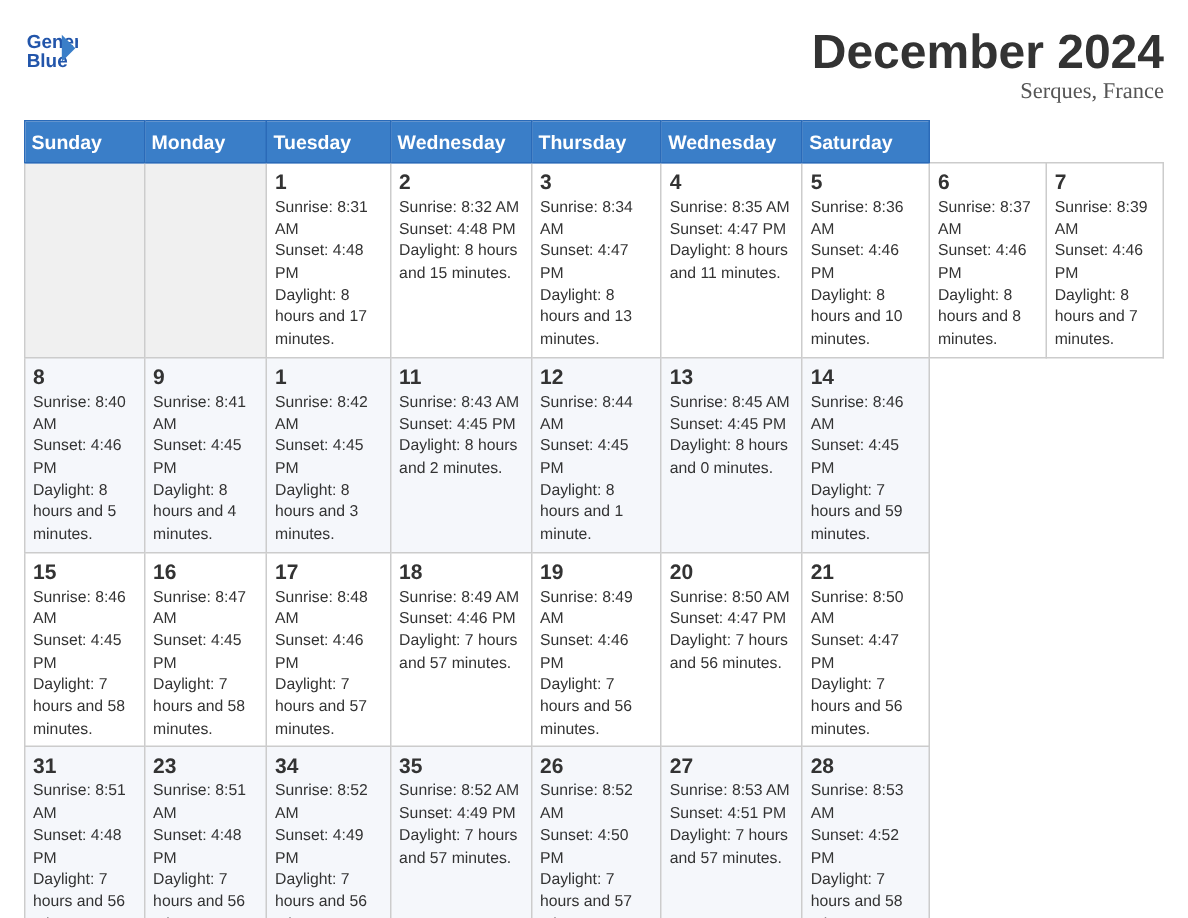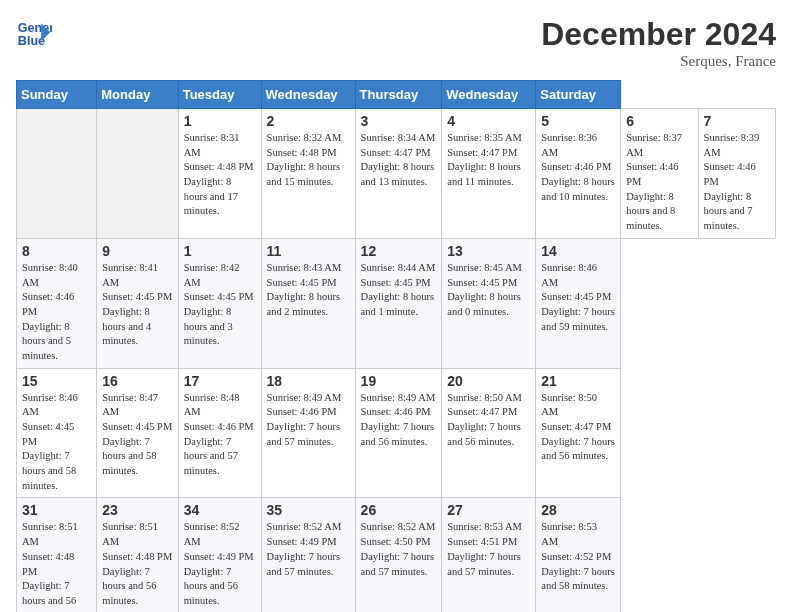--- a/index.html
+++ b/index.html
@@ -67,21 +67,20 @@
       font-size: 14px;
       font-weight: bold;
       color: #333;
       display: block;
       margin-bottom: 2px;
     }
     .day-info {
       font-size: 10.5px;
       color: #333;
       line-height: 1.4;
-      font-family: Liberation Serif, serif;
     }
     .empty-cell {
       background: #f0f0f0 !important;
     }
   </style>
 </head>
 <body>
 
 <div class="header">
   <div class="logo">

